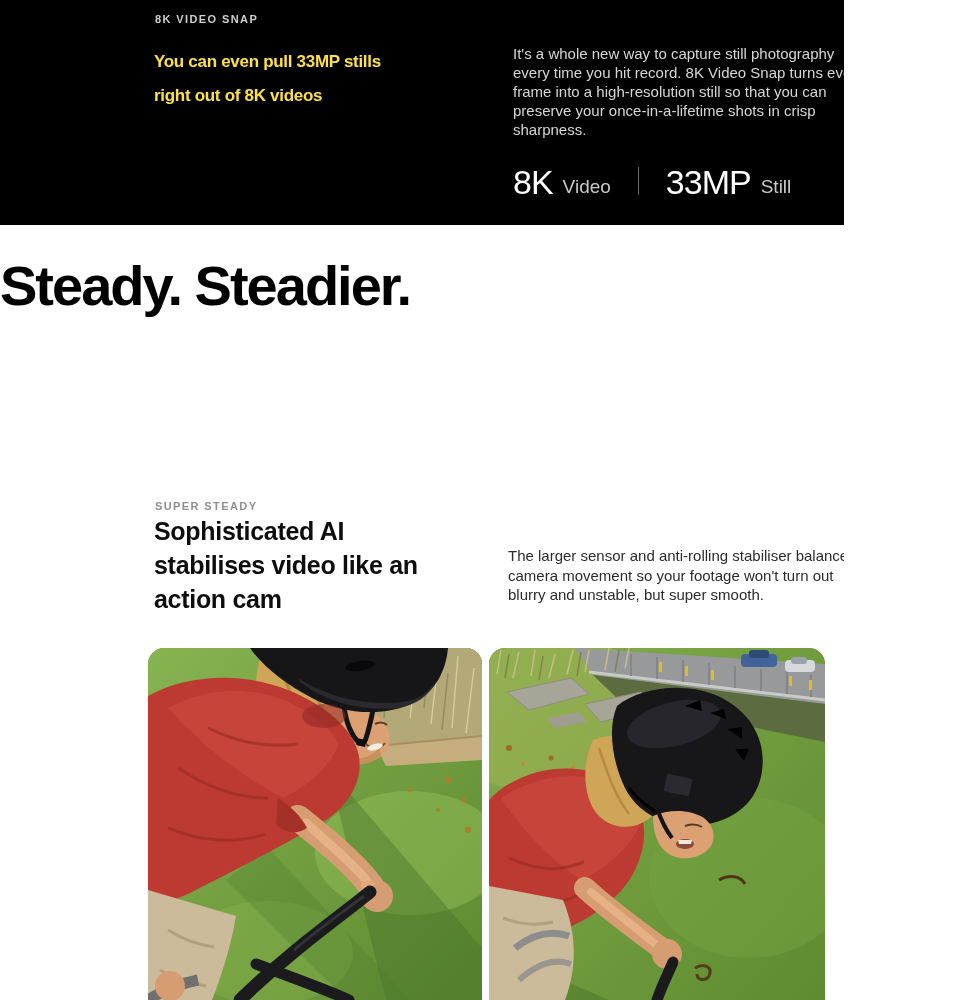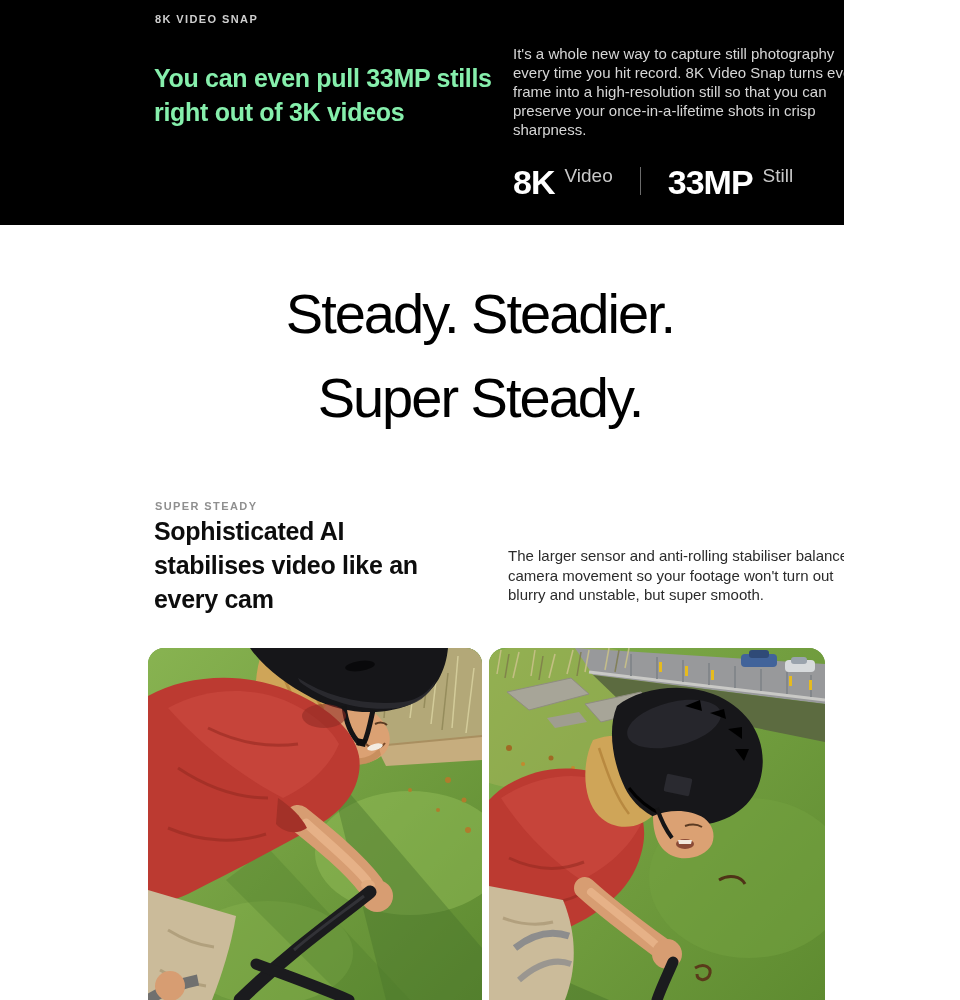--- a/index.html
+++ b/index.html
@@ -4,33 +4,33 @@
 <style>
   * { margin:0; padding:0; box-sizing:border-box; }
   html,body { background:#fff; }
   body { font-family:"Liberation Sans", sans-serif; }
   .page { position:relative; width:844px; height:1000px; overflow:hidden; background:#ffffff; }
 
   
   .hero { position:absolute; left:0; top:0; width:960px; height:225px; background:#000; }
   .hero-eyebrow { position:absolute; left:155px; top:13px; font-size:11px; font-weight:700;
                   letter-spacing:1.4px; color:#cfcfcf; }
-  .hero-headline { position:absolute; left:154px; top:61px; width:340px; color:#86efac;
-                   font-size:25px; line-height:34px; font-weight:700; letter-spacing:-0.3px; }
+  .hero-headline { position:absolute; left:154px; top:45px; width:340px; color:#fde047;
+                   font-size:17px; line-height:34px; font-weight:700; letter-spacing:-0.3px; }
   .hero-headline span { display:block; }
   .hero-body { position:absolute; left:513px; top:44px; width:360px; color:#d6d6d6;
                font-size:15px; line-height:19px; }
   .hero-stats { position:absolute; left:513px; top:163px; display:flex; align-items:flex-end; }
-  .stat-value { color:#ffffff; font-size:34px; font-weight:700; letter-spacing:-1px; line-height:38px;text-align:center; }
-  .stat-label { color:#c9c9c9; font-size:19px; margin-left:10px; margin-bottom:14px; }
+  .stat-value { color:#ffffff; font-size:34px; font-weight:400; letter-spacing:-1px; line-height:38px;text-align:center; }
+  .stat-label { color:#c9c9c9; font-size:19px; margin-left:10px; margin-bottom:3px; }
   .stat-divider { width:1px; height:28px; background:#6b6b6b; margin:0 27px 6px 27px; align-self:flex-end; }
 
   
-  .big-heading { position:absolute; left:0; top:272px; width:960px; text-align:center;
-                 color:#000; font-size:56px; font-weight:400; line-height:84px; letter-spacing:-2px; }
+  .big-heading { position:absolute; left:0; top:244px; width:960px; 
+                 color:#000; font-size:56px; font-weight:700; line-height:84px; letter-spacing:-2px; }
   .big-heading span { display:block; }
 
   
   .feat-eyebrow { position:absolute; left:155px; top:489px; font-size:11px; font-weight:700;
                   letter-spacing:1.4px; color:#8f8f8f;margin-top:11px; }
   .feat-headline { position:absolute; left:154px; top:514px; width:340px; color:#0d0d0d;
                    font-size:25px; line-height:34px; font-weight:700; letter-spacing:-0.3px; }
   .feat-headline span { display:block; }
   .feat-body { position:absolute; left:508px; top:518px; width:362px; color:#2b2b2b;
                font-size:15px; line-height:19.5px;margin-top:28px; }
@@ -46,43 +46,42 @@
 </style>
 </head>
 <body>
 
 <div class="page">
 
   <section class="hero">
     <div class="hero-eyebrow">8K VIDEO SNAP</div>
     <h2 class="hero-headline">
       <span>You can even pull 33MP stills</span>
-      <span>right out of 3K videos</span>
+      <span>right out of 8K videos</span>
     </h2>
     <p class="hero-body">It's a whole new way to capture still photography every time you hit record. 8K Video Snap turns every frame into a high-resolution still so that you can preserve your once-in-a-lifetime shots in crisp sharpness.</p>
     <div class="hero-stats">
       <span class="stat-value">8K</span>
       <span class="stat-label">Video</span>
       <span class="stat-divider"></span>
       <span class="stat-value">33MP</span>
       <span class="stat-label">Still</span>
     </div>
   </section>
 
   <h1 class="big-heading">
     <span>Steady. Steadier.</span>
-    <span>Super Steady.</span>
   </h1>
 
   <section>
     <div class="feat-eyebrow">SUPER STEADY</div>
     <h2 class="feat-headline">
       <span>Sophisticated AI</span>
       <span>stabilises video like an</span>
-      <span>every cam</span>
+      <span>action cam</span>
     </h2>
     <p class="feat-body">The larger sensor and anti-rolling stabiliser balances camera movement so your footage won't turn out blurry and unstable, but super smooth.</p>
   </section>
 
   <div class="media-row">
 
     <figure class="media">
       <svg viewBox="0 0 334 352" preserveAspectRatio="xMidYMid slice">
         <defs>
           <linearGradient id="grassL" x1="0" y1="0" x2="1" y2="1">

